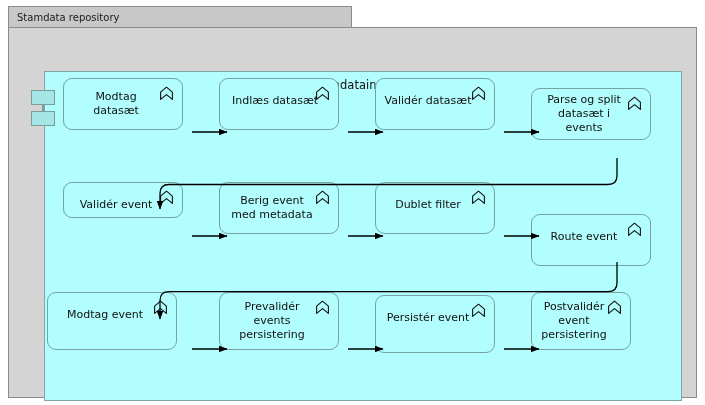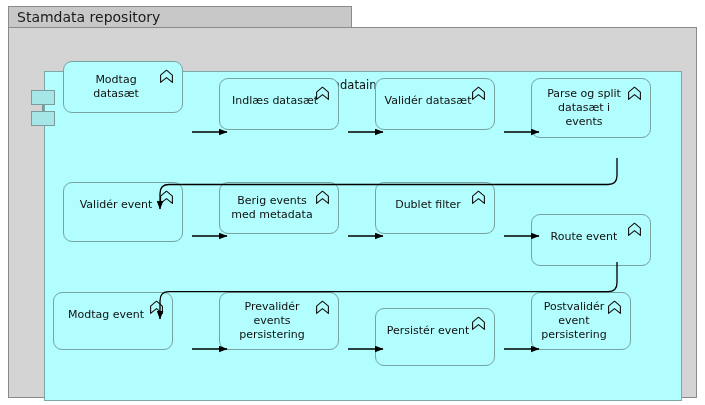--- a/index.html
+++ b/index.html
@@ -12,21 +12,21 @@
   #canvas{position:relative;width:705px;height:405px;background:#ffffff;}
 
   
   .pkg-tab{
     position:absolute;left:8px;top:6px;width:344px;height:22px;
     background:#c8c8c8;border:1px solid #8a8a8a;border-bottom:none;
     box-sizing:border-box;
   }
   .pkg-tab-label{
     position:absolute;left:8px;top:3px;
-    font-size:14px;color:#1a1a1a;white-space:nowrap;line-height:15px;
+    font-size:10px;color:#1a1a1a;white-space:nowrap;line-height:15px;
   }
   .pkg-body{
     position:absolute;left:8px;top:27px;width:689px;height:371px;
     background:#d4d4d4;border:1px solid #8a8a8a;box-sizing:border-box;
   }
 
   
   .component{
     position:absolute;left:35px;top:43px;width:638px;height:330px;
     background:#b2fdfd;border:1px solid #7fa7a7;box-sizing:border-box;
@@ -80,21 +80,21 @@
 
     <div class="component">
       <div class="component-title">Stamdataindlæser</div>
     </div>
 
     <div class="port-stem" style="top:69px;height:21px;"></div>
     <div class="port port-1"></div>
     <div class="port port-2"></div>
 
     <div id="nodes">
-        <div class="node" style="left: 54px; top: 33px; width: 120px; height: 52px;">
+        <div class="node" style="left: 54px; top: 50px; width: 120px; height: 52px;">
           <div class="node-label" style="top: 50%;">Modtag
 datasæt</div>
           <span class="fn-icon">
             <svg viewBox="0 0 15 15" xmlns="http://www.w3.org/2000/svg">
               <path d="M1.6 13.4 L1.6 6.2 L7.5 1.2 L13.4 6.2 L13.4 13.4 L7.5 8.6 Z" fill="none" stroke="#111111" stroke-width="1.1" stroke-linejoin="round"></path>
             </svg>
           </span>
         </div>
         <div class="node" style="left: 210px; top: 50px; width: 120px; height: 52px;">
           <div class="node-label" style="top: 15px; transform: none; text-align: right;">Indlæs datasæt</div>
@@ -105,82 +105,82 @@
           </span>
         </div>
         <div class="node" style="left: 366px; top: 50px; width: 120px; height: 52px;">
           <div class="node-label" style="top: 15px; transform: none;">Validér datasæt</div>
           <span class="fn-icon">
             <svg viewBox="0 0 15 15" xmlns="http://www.w3.org/2000/svg">
               <path d="M1.6 13.4 L1.6 6.2 L7.5 1.2 L13.4 6.2 L13.4 13.4 L7.5 8.6 Z" fill="none" stroke="#111111" stroke-width="1.1" stroke-linejoin="round"></path>
             </svg>
           </span>
         </div>
-        <div class="node" style="left: 522px; top: 50px; width: 120px; height: 60px;">
+        <div class="node" style="left: 522px; top: 60px; width: 120px; height: 52px;">
           <div class="node-label" style="top: 50%;">Parse og split
 datasæt i
 events</div>
           <span class="fn-icon">
             <svg viewBox="0 0 15 15" xmlns="http://www.w3.org/2000/svg">
               <path d="M1.6 13.4 L1.6 6.2 L7.5 1.2 L13.4 6.2 L13.4 13.4 L7.5 8.6 Z" fill="none" stroke="#111111" stroke-width="1.1" stroke-linejoin="round"></path>
             </svg>
           </span>
         </div>
-        <div class="node" style="left: 54px; top: 154px; width: 120px; height: 60px;">
+        <div class="node" style="left: 54px; top: 154px; width: 120px; height: 36px;">
           <div class="node-label" style="top: 15px; transform: none;">Validér event</div>
           <span class="fn-icon">
             <svg viewBox="0 0 15 15" xmlns="http://www.w3.org/2000/svg">
               <path d="M1.6 13.4 L1.6 6.2 L7.5 1.2 L13.4 6.2 L13.4 13.4 L7.5 8.6 Z" fill="none" stroke="#111111" stroke-width="1.1" stroke-linejoin="round"></path>
             </svg>
           </span>
         </div>
         <div class="node" style="left: 210px; top: 154px; width: 120px; height: 52px;">
-          <div class="node-label" style="top: 50%;">Berig events
+          <div class="node-label" style="top: 50%;">Berig event
 med metadata</div>
           <span class="fn-icon">
             <svg viewBox="0 0 15 15" xmlns="http://www.w3.org/2000/svg">
               <path d="M1.6 13.4 L1.6 6.2 L7.5 1.2 L13.4 6.2 L13.4 13.4 L7.5 8.6 Z" fill="none" stroke="#111111" stroke-width="1.1" stroke-linejoin="round"></path>
             </svg>
           </span>
         </div>
-        <div class="node" style="left: 366px; top: 154px; width: 120px; height: 52px;">
+        <div class="node" style="left: 366px; top: 154px; width: 120px; height: 52px; border-radius: 10px;">
           <div class="node-label" style="top: 15px; transform: none;">Dublet filter</div>
           <span class="fn-icon">
             <svg viewBox="0 0 15 15" xmlns="http://www.w3.org/2000/svg">
               <path d="M1.6 13.4 L1.6 6.2 L7.5 1.2 L13.4 6.2 L13.4 13.4 L7.5 8.6 Z" fill="none" stroke="#111111" stroke-width="1.1" stroke-linejoin="round"></path>
             </svg>
           </span>
         </div>
         <div class="node" style="left: 522px; top: 154px; width: 120px; height: 52px; margin-top: 32px;">
           <div class="node-label" style="top: 15px; transform: none;">Route event</div>
           <span class="fn-icon">
             <svg viewBox="0 0 15 15" xmlns="http://www.w3.org/2000/svg">
               <path d="M1.6 13.4 L1.6 6.2 L7.5 1.2 L13.4 6.2 L13.4 13.4 L7.5 8.6 Z" fill="none" stroke="#111111" stroke-width="1.1" stroke-linejoin="round"></path>
             </svg>
           </span>
         </div>
-        <div class="node" style="left: 44px; top: 264px; width: 120px; height: 58px;">
+        <div class="node" style="left: 38px; top: 264px; width: 130px; height: 58px;">
           <div class="node-label" style="top: 15px; transform: none;">Modtag event</div>
           <span class="fn-icon">
             <svg viewBox="0 0 15 15" xmlns="http://www.w3.org/2000/svg">
               <path d="M1.6 13.4 L1.6 6.2 L7.5 1.2 L13.4 6.2 L13.4 13.4 L7.5 8.6 Z" fill="none" stroke="#111111" stroke-width="1.1" stroke-linejoin="round"></path>
             </svg>
           </span>
         </div>
         <div class="node" style="left: 210px; top: 264px; width: 120px; height: 58px;">
           <div class="node-label" style="top: 50%;">Prevalidér
 events
 persistering</div>
           <span class="fn-icon">
             <svg viewBox="0 0 15 15" xmlns="http://www.w3.org/2000/svg">
               <path d="M1.6 13.4 L1.6 6.2 L7.5 1.2 L13.4 6.2 L13.4 13.4 L7.5 8.6 Z" fill="none" stroke="#111111" stroke-width="1.1" stroke-linejoin="round"></path>
             </svg>
           </span>
         </div>
-        <div class="node" style="left: 366px; top: 280px; width: 120px; height: 58px;">
+        <div class="node" style="left: 366px; top: 267px; width: 120px; height: 58px;">
           <div class="node-label" style="top: 15px; transform: none;">Persistér event</div>
           <span class="fn-icon">
             <svg viewBox="0 0 15 15" xmlns="http://www.w3.org/2000/svg">
               <path d="M1.6 13.4 L1.6 6.2 L7.5 1.2 L13.4 6.2 L13.4 13.4 L7.5 8.6 Z" fill="none" stroke="#111111" stroke-width="1.1" stroke-linejoin="round"></path>
             </svg>
           </span>
         </div>
         <div class="node" style="left: 522px; top: 264px; width: 100px; height: 58px;">
           <div class="node-label" style="top: 50%;">Postvalidér
 event

